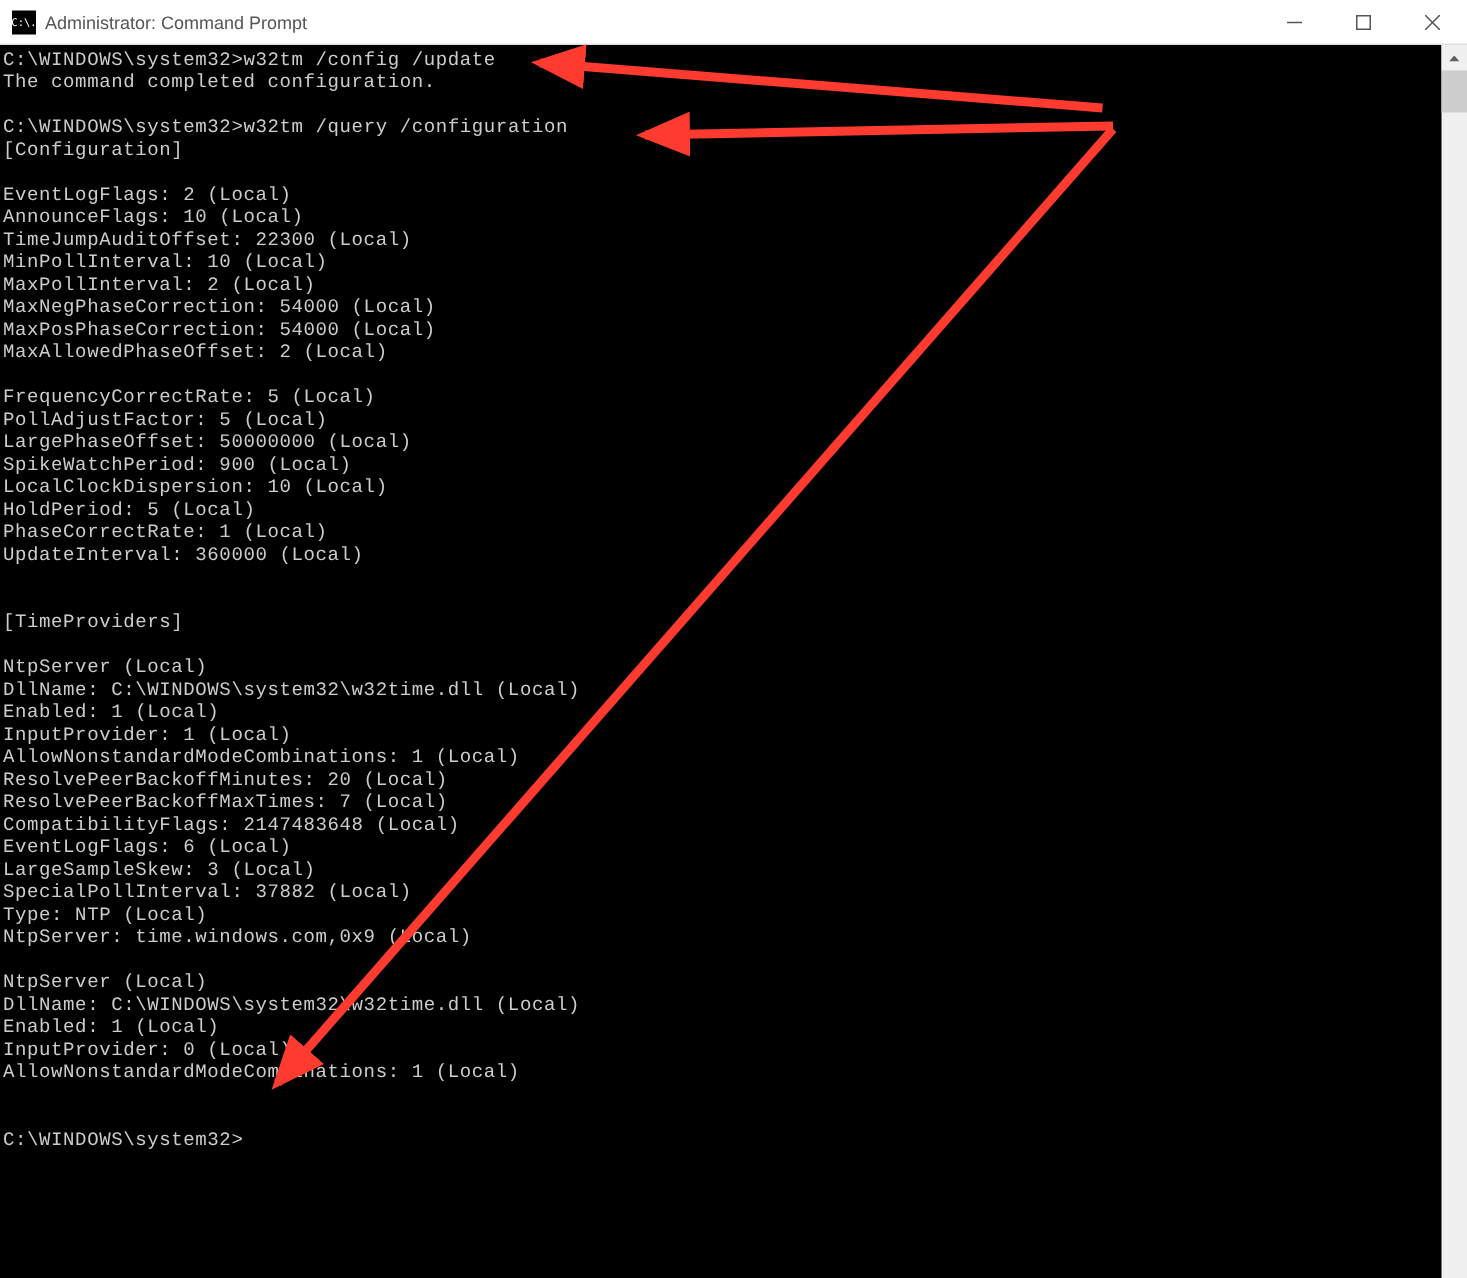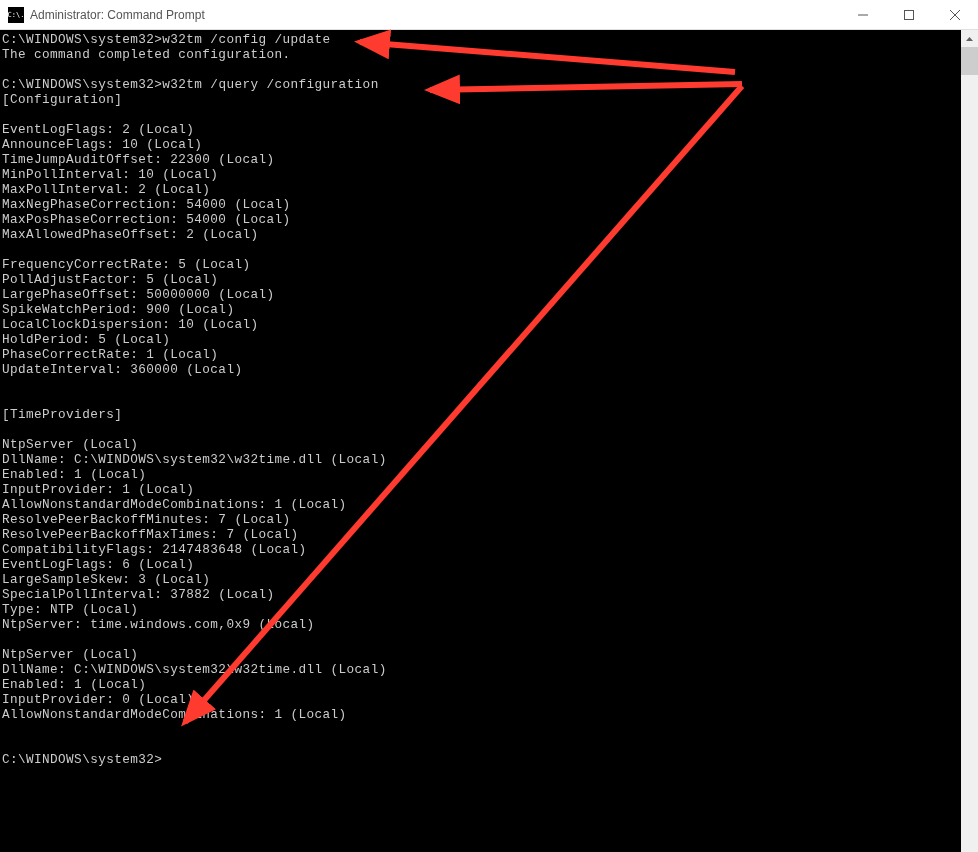--- a/index.html
+++ b/index.html
@@ -150,21 +150,21 @@
 <span>UpdateInterval: 360000 (Local)</span>
 
 
 <span>[TimeProviders]</span>
 
 <span>NtpServer (Local)</span>
 <span>DllName: C:\WINDOWS\system32\w32time.dll (Local)</span>
 <span>Enabled: 1 (Local)</span>
 <span>InputProvider: 1 (Local)</span>
 <span>AllowNonstandardModeCombinations: 1 (Local)</span>
-<span>ResolvePeerBackoffMinutes: 7 (Local)</span>
+<span>ResolvePeerBackoffMinutes: 20 (Local)</span>
 <span>ResolvePeerBackoffMaxTimes: 7 (Local)</span>
 <span>CompatibilityFlags: 2147483648 (Local)</span>
 <span>EventLogFlags: 6 (Local)</span>
 <span>LargeSampleSkew: 3 (Local)</span>
 <span>SpecialPollInterval: 37882 (Local)</span>
 <span>Type: NTP (Local)</span>
 <span>NtpServer: time.windows.com,0x9 (Local)</span>
 
 <span>NtpServer (Local)</span>
 <span>DllName: C:\WINDOWS\system32\w32time.dll (Local)</span>

